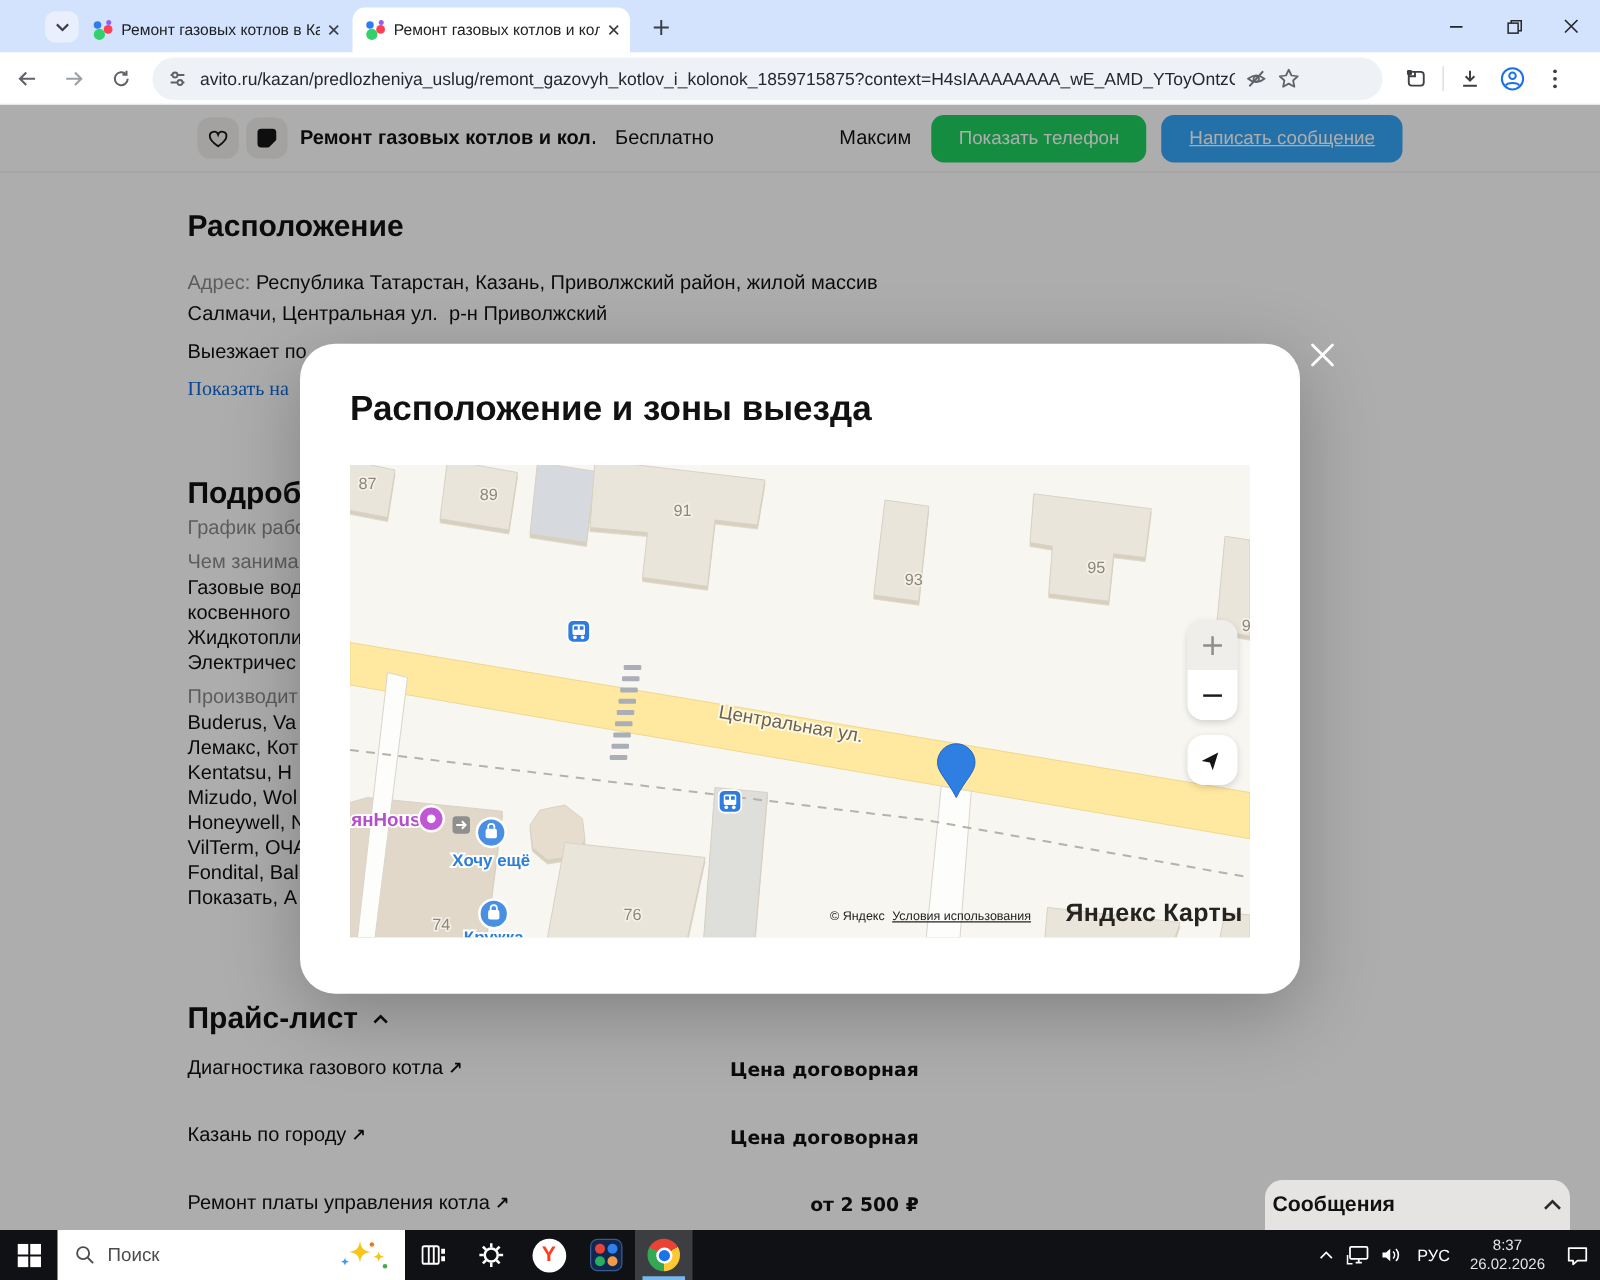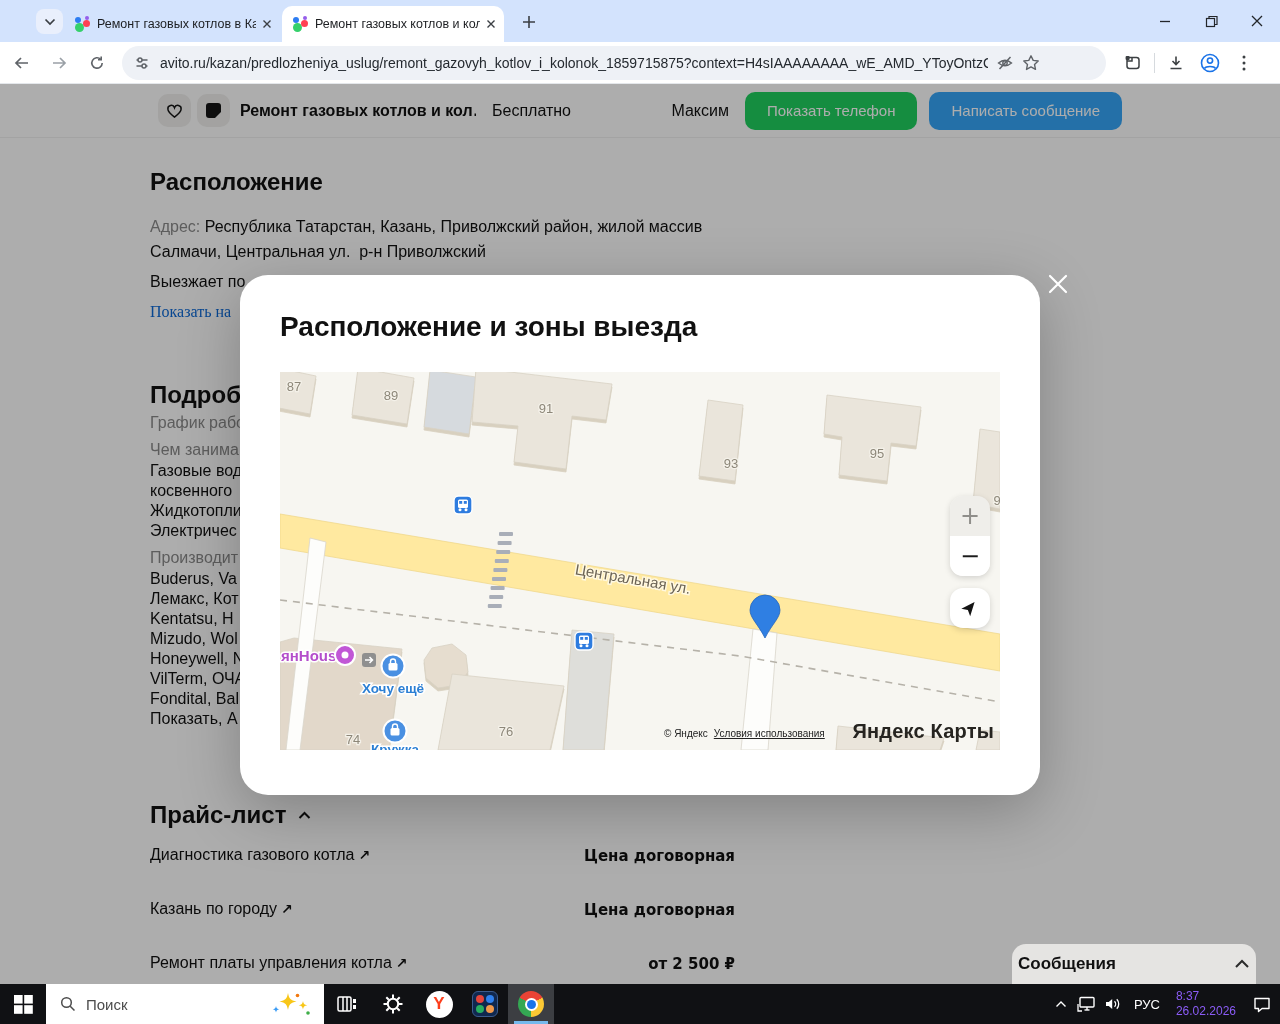--- a/index.html
+++ b/index.html
@@ -39,21 +39,21 @@
   .listing-header{position:absolute;left:0;top:0;width:1280px;height:54px;background:#fff;display:flex;align-items:center;box-sizing:border-box;padding:0 158px;border-bottom:1px solid #f0f0f0;}
   .iconbtn{width:33px;height:33px;border-radius:10px;background:#f0efed;display:flex;align-items:center;justify-content:center;flex:0 0 auto;}
   .note-ico{width:15px;height:15px;background:#161616;border-radius:3px;position:relative;}
   .note-ico::after{content:"";position:absolute;right:-1px;bottom:-1px;width:0;height:0;border-left:8px solid transparent;border-bottom:8px solid #f0efed;}
   .lh-title{font-size:16px;font-weight:bold;color:#111;white-space:nowrap;overflow:hidden;max-width:236px;margin-left:10px;}
   .lh-free{font-size:16px;color:#111;margin-left:16px;white-space:nowrap;}
   .lh-right{margin-left:auto;display:flex;align-items:center;gap:12px;}
   .lh-seller{font-size:16px;color:#111;margin-right:4px;}
   .btn{height:38px;border-radius:10px;display:flex;align-items:center;justify-content:center;padding:0 22px;font-size:15px;color:#fff;white-space:nowrap;}
   .btn-green{background:#1fd05f;}
-  .btn-blue{background:#36a6f8;}
+  .btn-blue{background:#36a6f8;text-decoration:underline;}
 
   .h2{position:absolute;left:150px;font-size:24px;font-weight:bold;color:#111;white-space:nowrap;}
   .addr{position:absolute;left:150px;top:130px;width:585px;font-size:16px;line-height:25px;color:#111;}
   .addr .lbl{color:#8a8a8a;}
   .pline{position:absolute;left:150px;font-size:16px;color:#111;white-space:nowrap;}
   .plink{color:#0d69d6;font-family:Liberation Serif, serif;}
   .dline{position:absolute;left:150px;font-size:16px;color:#111;white-space:nowrap;}
   .dline.muted{color:#8a8a8a;}
   .ph-wrap{position:absolute;left:150px;top:717px;display:flex;align-items:center;gap:12px;}
   .prow-l{position:absolute;left:150px;font-size:16px;color:#111;white-space:nowrap;display:flex;align-items:center;gap:4px;}
@@ -90,21 +90,21 @@
   .apptile.active::after{content:"";position:absolute;left:6px;right:6px;bottom:0;height:3px;background:#76b9ed;}
   .ya-circle{width:27px;height:27px;background:#fff;border-radius:50%;display:flex;align-items:center;justify-content:center;font-weight:bold;font-size:17px;color:#fc3f1d;}
   .dots-app{width:26px;height:26px;border-radius:6px;background:#10284f;position:relative;border:1px solid #3c5b8c;box-sizing:border-box;}
   .dots-app i{position:absolute;width:8px;height:8px;border-radius:50%;}
   .chrome-ico{width:26px;height:26px;border-radius:50%;background:conic-gradient(#ea4335 0 60deg,#fcc934 60deg 180deg,#34a853 180deg 300deg,#ea4335 300deg 360deg);display:flex;align-items:center;justify-content:center;}
   .chrome-ico b{width:13px;height:13px;border-radius:50%;background:#fff;display:flex;align-items:center;justify-content:center;}
   .chrome-ico b i{width:9px;height:9px;border-radius:50%;background:#1a73e8;}
   .tray{margin-left:auto;display:flex;align-items:center;}
   .tray-ico{width:26px;display:flex;align-items:center;justify-content:center;}
   .tray-lang{color:#fff;font-size:13px;margin:0 8px;}
-  .tray-clock{color:#8b5cf6;font-size:12px;text-align:left;line-height:15px;margin:0 8px;}
+  .tray-clock{color:#e5e5e5;font-size:12px;text-align:center;line-height:15px;margin:0 8px;}
   .tray-notif{width:36px;display:flex;align-items:center;justify-content:center;}
 </style>
 </head>
 <body>
 
 <div id="screen">
 
   <div class="tabstrip">
     <div class="tab-search">
       <svg width="12" height="8" viewBox="0 0 12 8">

